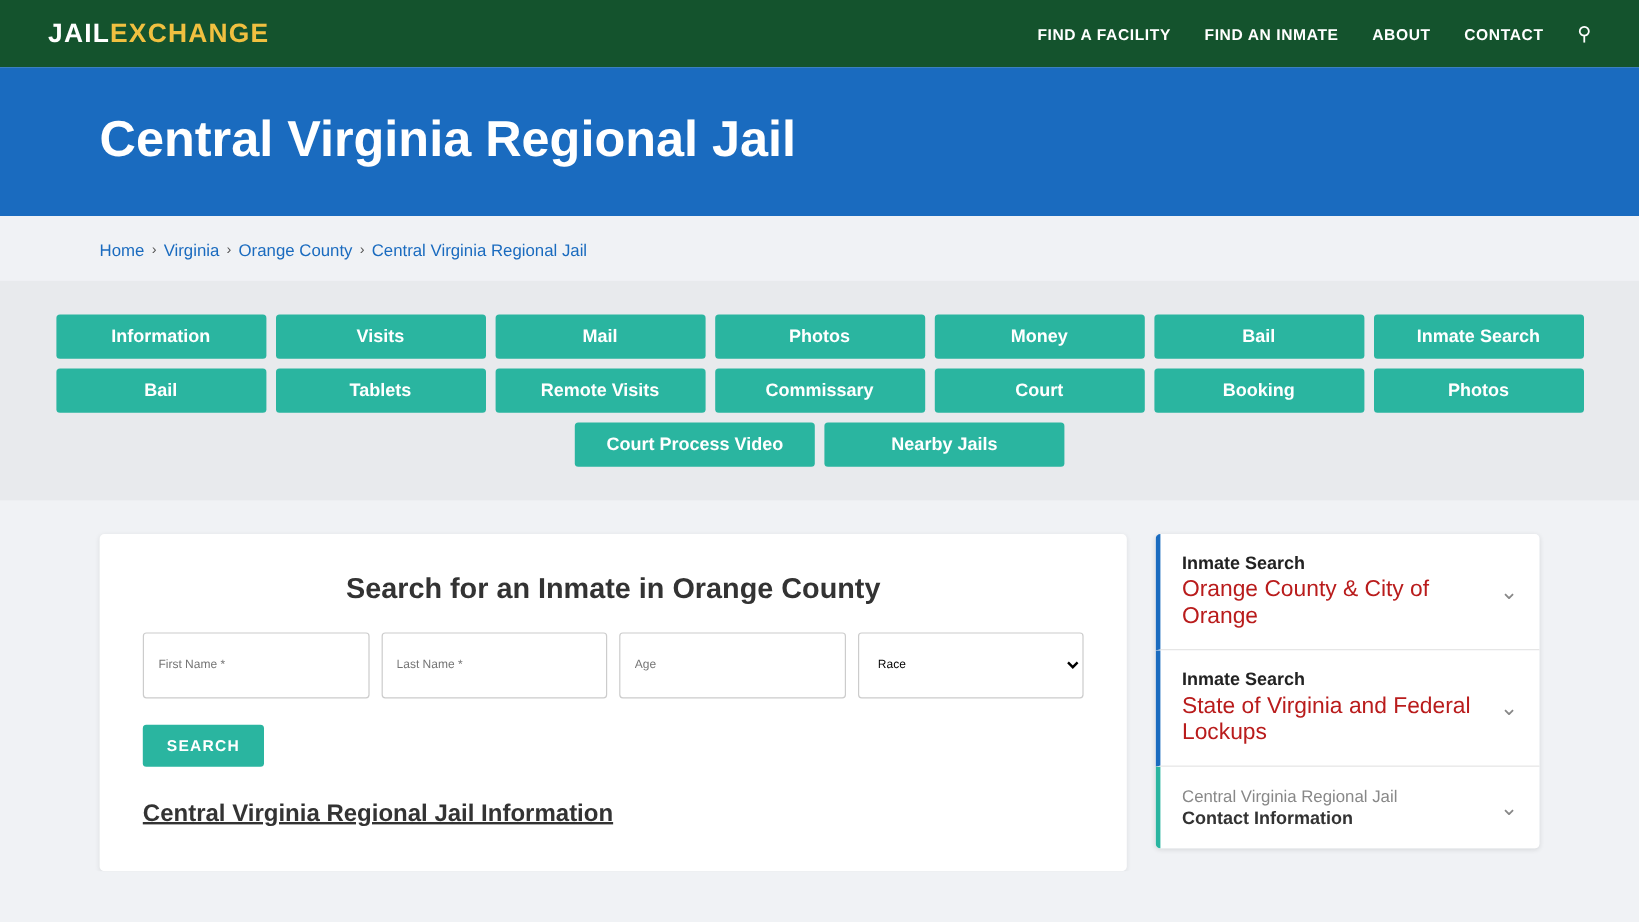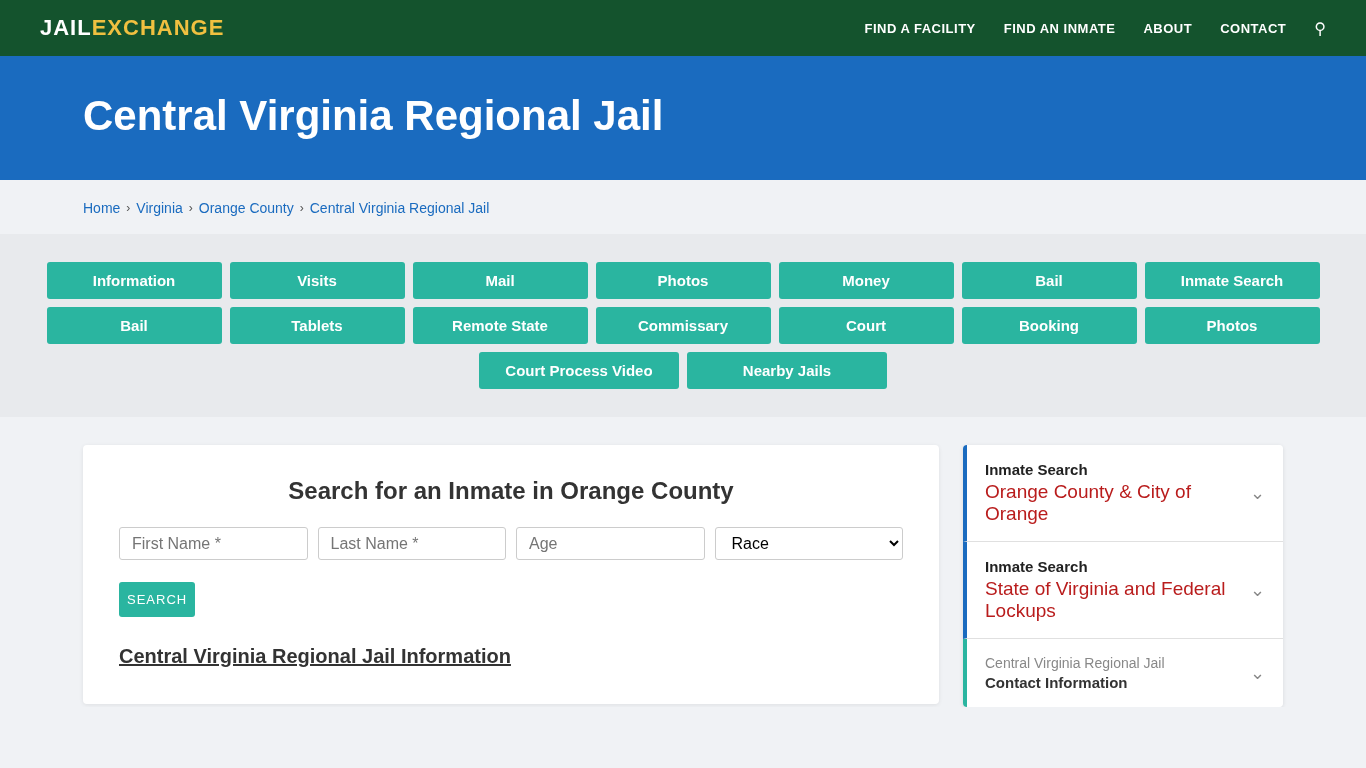--- a/index.html
+++ b/index.html
@@ -142,36 +142,36 @@
     }
     .search-form {
       display: flex;
       gap: 10px;
       flex-wrap: wrap;
       margin-bottom: 18px;
     }
     .search-form input, .search-form select {
       border: 1px solid #ccc;
       border-radius: 3px;
-      padding: 6px 12px;
-      font-size: 16px;
+      padding: 20px 12px;
+      font-size: 10px;
       flex: 1;
       min-width: 100px;
     }
     .search-form select {
       background: white;
       cursor: pointer;
     }
     .search-btn {
       background: #2ab5a0;
       color: white;
       border: none;
-      padding: 10px 8px;
+      padding: 10px 20px;
       font-size: 13px;
-      font-weight: 400;
+      font-weight: 700;
       letter-spacing: 1px;
       border-radius: 3px;
       cursor: pointer;
       margin-top: 4px;
     }
 
     .section-title {
       font-size: 20px;
       font-weight: 700;
       margin-top: 10px;
@@ -270,21 +270,21 @@
     <div class="tile">Visits</div>
     <div class="tile">Mail</div>
     <div class="tile">Photos</div>
     <div class="tile">Money</div>
     <div class="tile">Bail</div>
     <div class="tile">Inmate Search</div>
   </div>
   <div class="tiles-row">
     <div class="tile">Bail</div>
     <div class="tile">Tablets</div>
-    <div class="tile">Remote State</div>
+    <div class="tile">Remote Visits</div>
     <div class="tile">Commissary</div>
     <div class="tile">Court</div>
     <div class="tile">Booking</div>
     <div class="tile">Photos</div>
   </div>
   <div class="tiles-row row3">
     <div class="tile narrow">Court Process Video</div>
     <div class="tile narrow">Nearby Jails</div>
   </div>
 </div>

